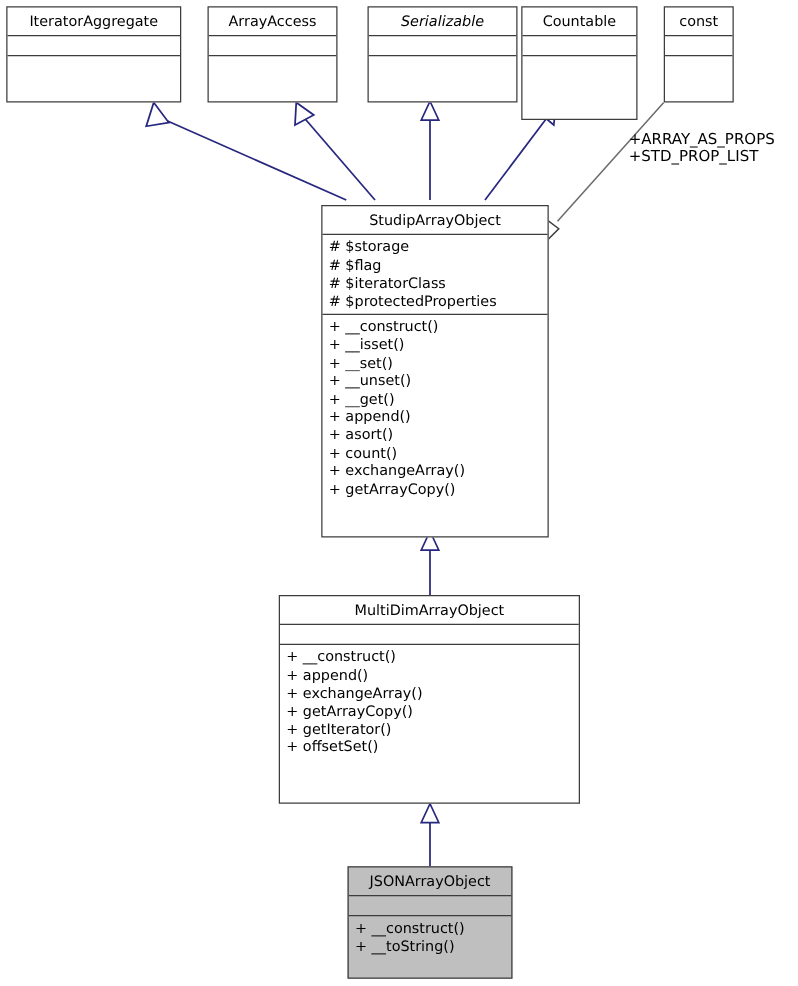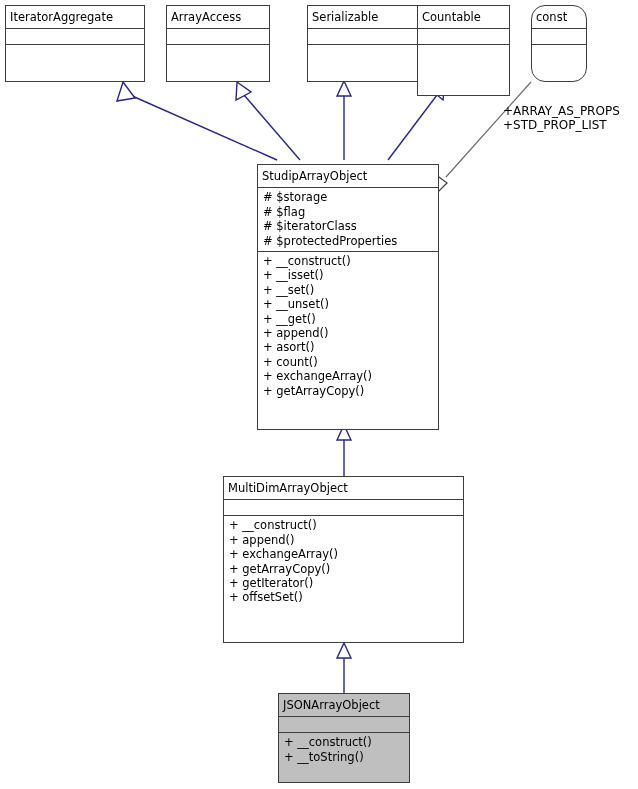--- a/index.html
+++ b/index.html
@@ -33,21 +33,21 @@
     border: 1px solid #3d3d3d;
     background: #ffffff;
     font-size: 11.5px;
     color: #000000;
     line-height: 14.4px;
   }
   .uml-class.filled {
     background: #bfbfbf;
   }
   .cls-title {
-    text-align: left;
+    text-align: center;
     padding: 4px 4px 4px 4px;
     white-space: nowrap;
     overflow: hidden;
   }
   .cls-sep {
     border-top: 1px solid #3d3d3d;
     height: 0;
     font-size: 0;
     line-height: 0;
   }
@@ -122,37 +122,37 @@
   </div>
 
   <div class="uml-class" style="left:166px; top:5px; width:104px; height:77px;">
     <div class="cls-title">ArrayAccess</div>
     <div class="cls-sep"></div>
     <div class="cls-section empty"></div>
     <div class="cls-sep"></div>
     <div class="cls-section empty"></div>
   </div>
 
-  <div class="uml-class" style="left:307px; top:5px; width:120px; height:77px;">
+  <div class="uml-class" style="left:294px; top:5px; width:120px; height:77px;font-style:italic;">
     <div class="cls-title">Serializable</div>
     <div class="cls-sep"></div>
     <div class="cls-section empty"></div>
     <div class="cls-sep"></div>
     <div class="cls-section empty"></div>
   </div>
 
   <div class="uml-class" style="left:417px; top:5px; width:93px; height:91px;">
     <div class="cls-title">Countable</div>
     <div class="cls-sep"></div>
     <div class="cls-section empty"></div>
     <div class="cls-sep"></div>
     <div class="cls-section empty"></div>
   </div>
 
-  <div class="uml-class" style="left:531px; top:5px; width:56px; height:77px;border-radius:14px;">
+  <div class="uml-class" style="left:531px; top:5px; width:56px; height:77px;">
     <div class="cls-title">const</div>
     <div class="cls-sep"></div>
     <div class="cls-section empty"></div>
     <div class="cls-sep"></div>
     <div class="cls-section empty"></div>
   </div>
 
   <div class="edge-label" style="left:503px; top:104px;">+ARRAY_AS_PROPS</div>
   <div class="edge-label" style="left:503px; top:118px;">+STD_PROP_LIST</div>
 

